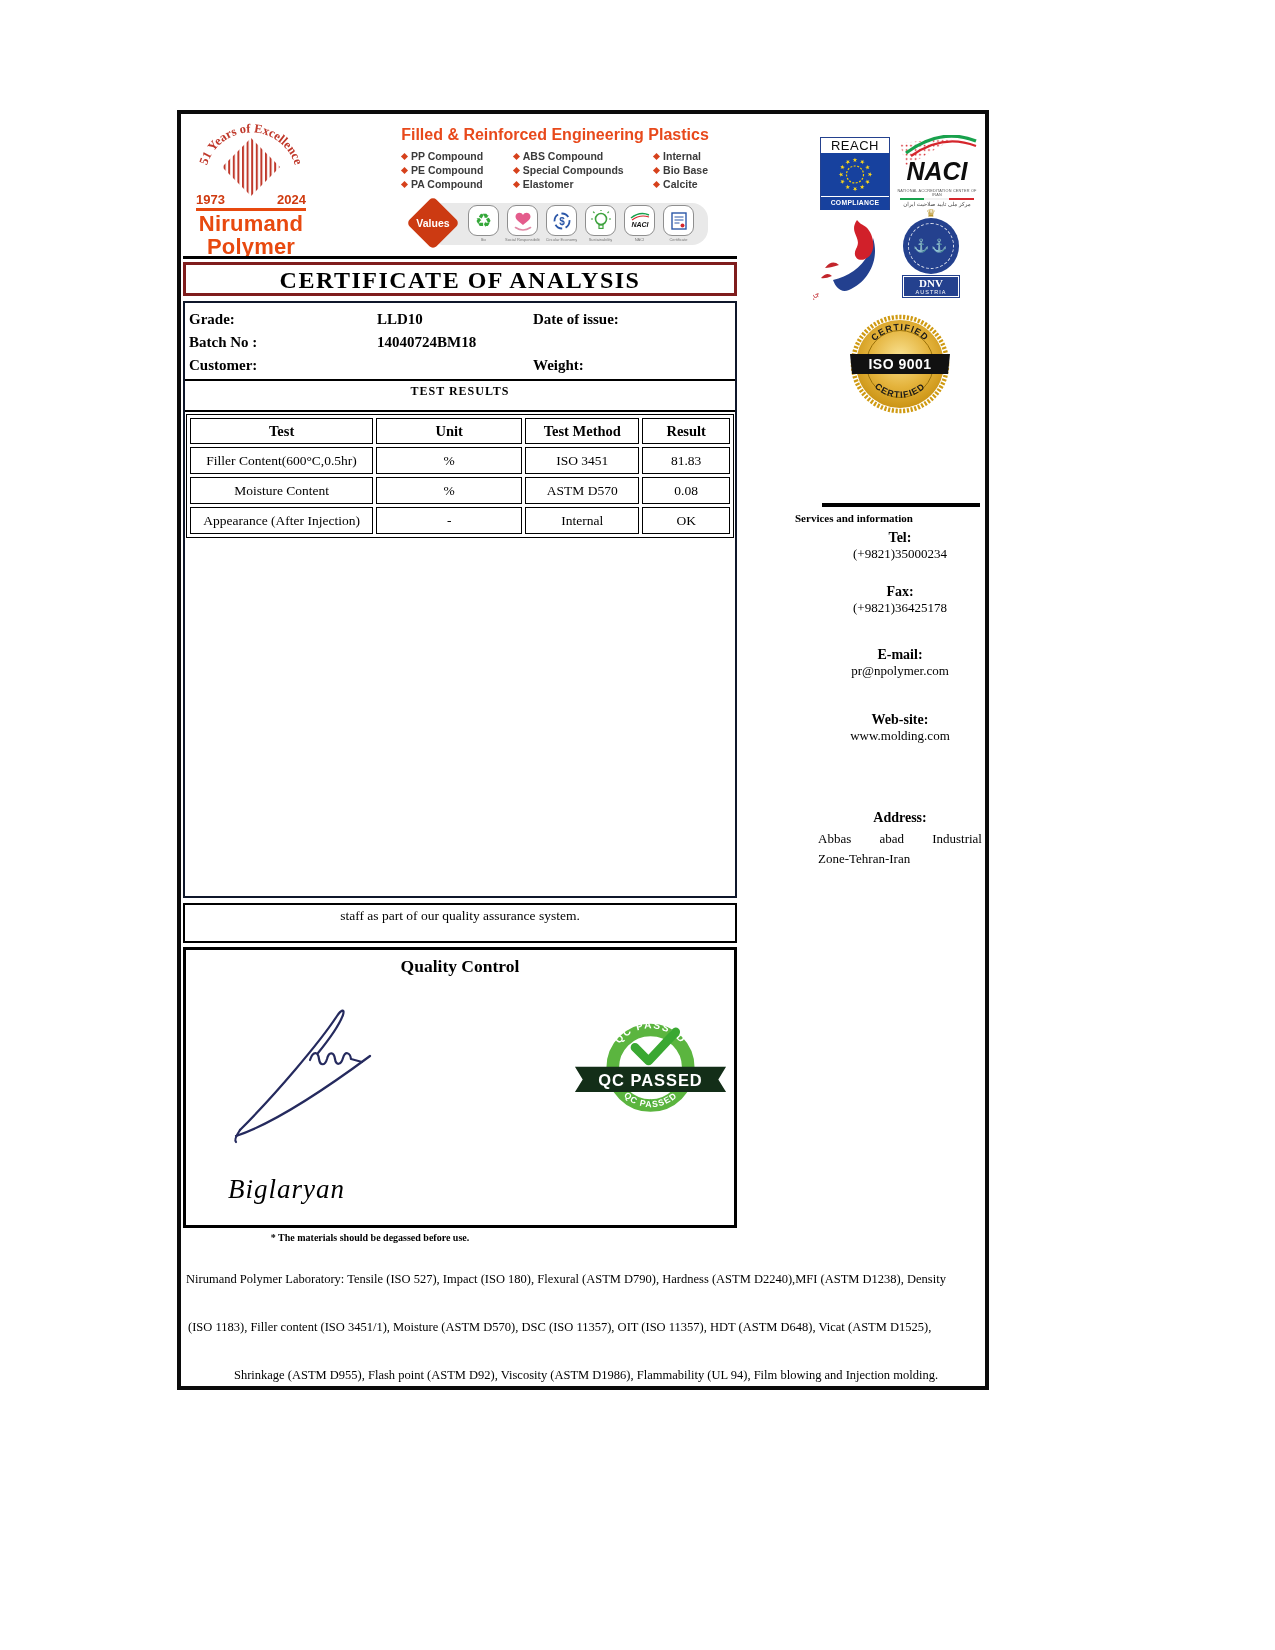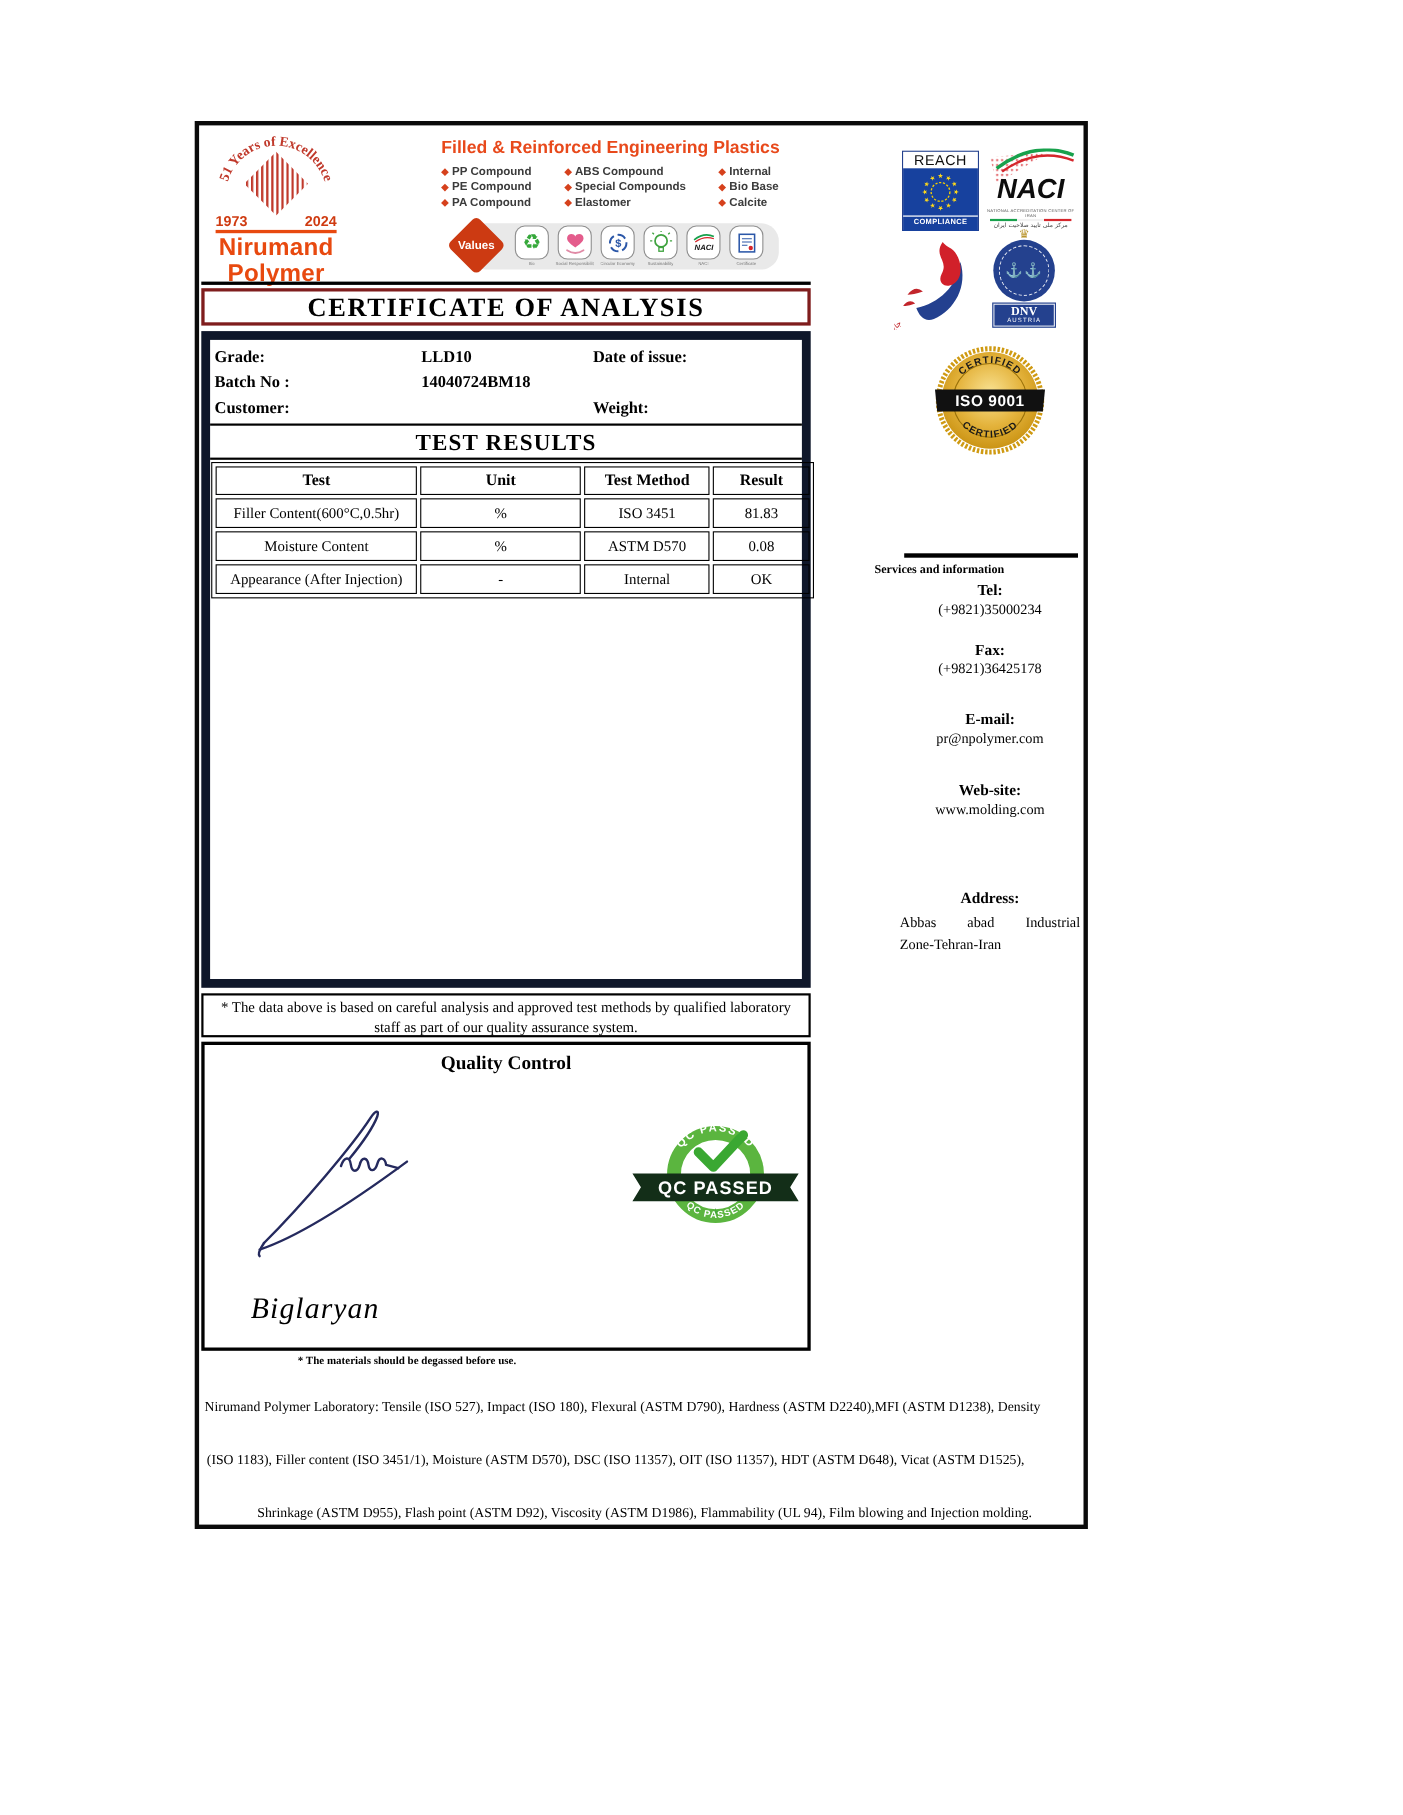--- a/index.html
+++ b/index.html
@@ -57,25 +57,25 @@
   .dnv-seal:after{content:"";position:absolute;inset:5px;border:1.5px dashed rgba(255,255,255,.85);border-radius:50%;}
   .dnv-anchors{color:#fff;font-size:13px;letter-spacing:1px;}
   .dnv-band{margin:2px auto 0;width:54px;background:#24418e;border:1px solid #fff;outline:1px solid #24418e;}
   .dnv-name{color:#fff;font-family:"Liberation Serif",serif;font-weight:bold;font-size:11px;line-height:12px;}
   .dnv-sub{color:#fff;font-size:5.5px;letter-spacing:1px;line-height:7px;font-family:"Liberation Sans",sans-serif;}
   .iso{left:850px;top:314px;width:100px;height:100px;}
   
   .hline-top{left:183px;top:256px;width:554px;height:2.5px;background:#000;}
   .title-box{left:183px;top:262px;width:554px;height:34px;border:3px solid #7f1d1d;box-sizing:border-box;
              text-align:center;font-weight:bold;font-size:24px;letter-spacing:1.5px;line-height:30px;}
-  .main-box{left:183px;top:301px;width:554px;height:597px;border:8px solid #0f172a;box-sizing:border-box;}
+  .main-box{left:183px;top:301px;width:554px;height:597px;border:2px solid #0f172a;box-sizing:border-box;}
   .flabel{font-weight:bold;font-size:15px;}
   .fval{font-weight:bold;font-size:15px;}
   .f-hr{position:absolute;left:0;right:0;top:76px;height:2px;background:#000;}
-  .tr-title{position:absolute;left:0;right:0;top:81px;text-align:center;font-weight:bold;font-size:21px;letter-spacing:1px;}
+  .tr-title{position:absolute;left:0;right:0;top:81px;text-align:center;font-weight:bold;font-size:12px;letter-spacing:1px;}
   .tr-hr{position:absolute;left:0;right:0;top:107px;height:2px;background:#000;}
   table.results{position:absolute;left:1px;top:111px;width:548px;border-collapse:separate;border-spacing:3px 3px;
                 border:1px solid #000;}
   table.results th,table.results td{border:1px solid #000;text-align:center;padding:0;margin-top:16px;}
   table.results th{font-size:14.5px;height:24px;font-weight:bold;}
   table.results td{font-size:13.5px;height:25px;}
   table.results .c0{width:34.5%;} table.results .c1{width:27.5%;} table.results .c2{width:21.5%;} table.results .c3{width:16.5%;}
   .footnote-box{left:183px;top:903px;width:554px;height:40px;border:2px solid #000;box-sizing:border-box;
                 text-align:center;font-size:13.5px;line-height:1.33;padding-top:2px;}
   .qc-box{left:183px;top:947px;width:554px;height:281px;border:3px solid #000;box-sizing:border-box;}
@@ -361,21 +361,20 @@
           <td>Appearance (After Injection)</td>
           <td>-</td>
           <td>Internal</td>
           <td>OK</td>
         </tr>
       </tbody>
     </table>
   </div>
 
   <div class="abs footnote-box">
-    <div>* The data  above is based on careful analysis and approved test methods by qualified laboratory</div>
     <div>staff as part of our quality assurance system.</div>
   </div>
 
   <div class="abs qc-box">
     <div class="qc-title">Quality Control</div>
 
     <svg class="sig" viewBox="0 0 155 150">
       <g fill="none" stroke="#252a5e" stroke-width="2.2" stroke-linecap="round">
         <path d="M 16 134 C 52 98 96 46 113 20 C 117 14 121 12 119 19 C 114 32 103 46 94 57"></path>
         <path d="M 86 64 c 3 -9 8 -9 9 -1 c 1 7 6 7 8 0 c 2 -8 7 -7 8 0 c 1 7 6 6 8 -1 c 2 -7 7 -6 8 1 l 11 3"></path>

